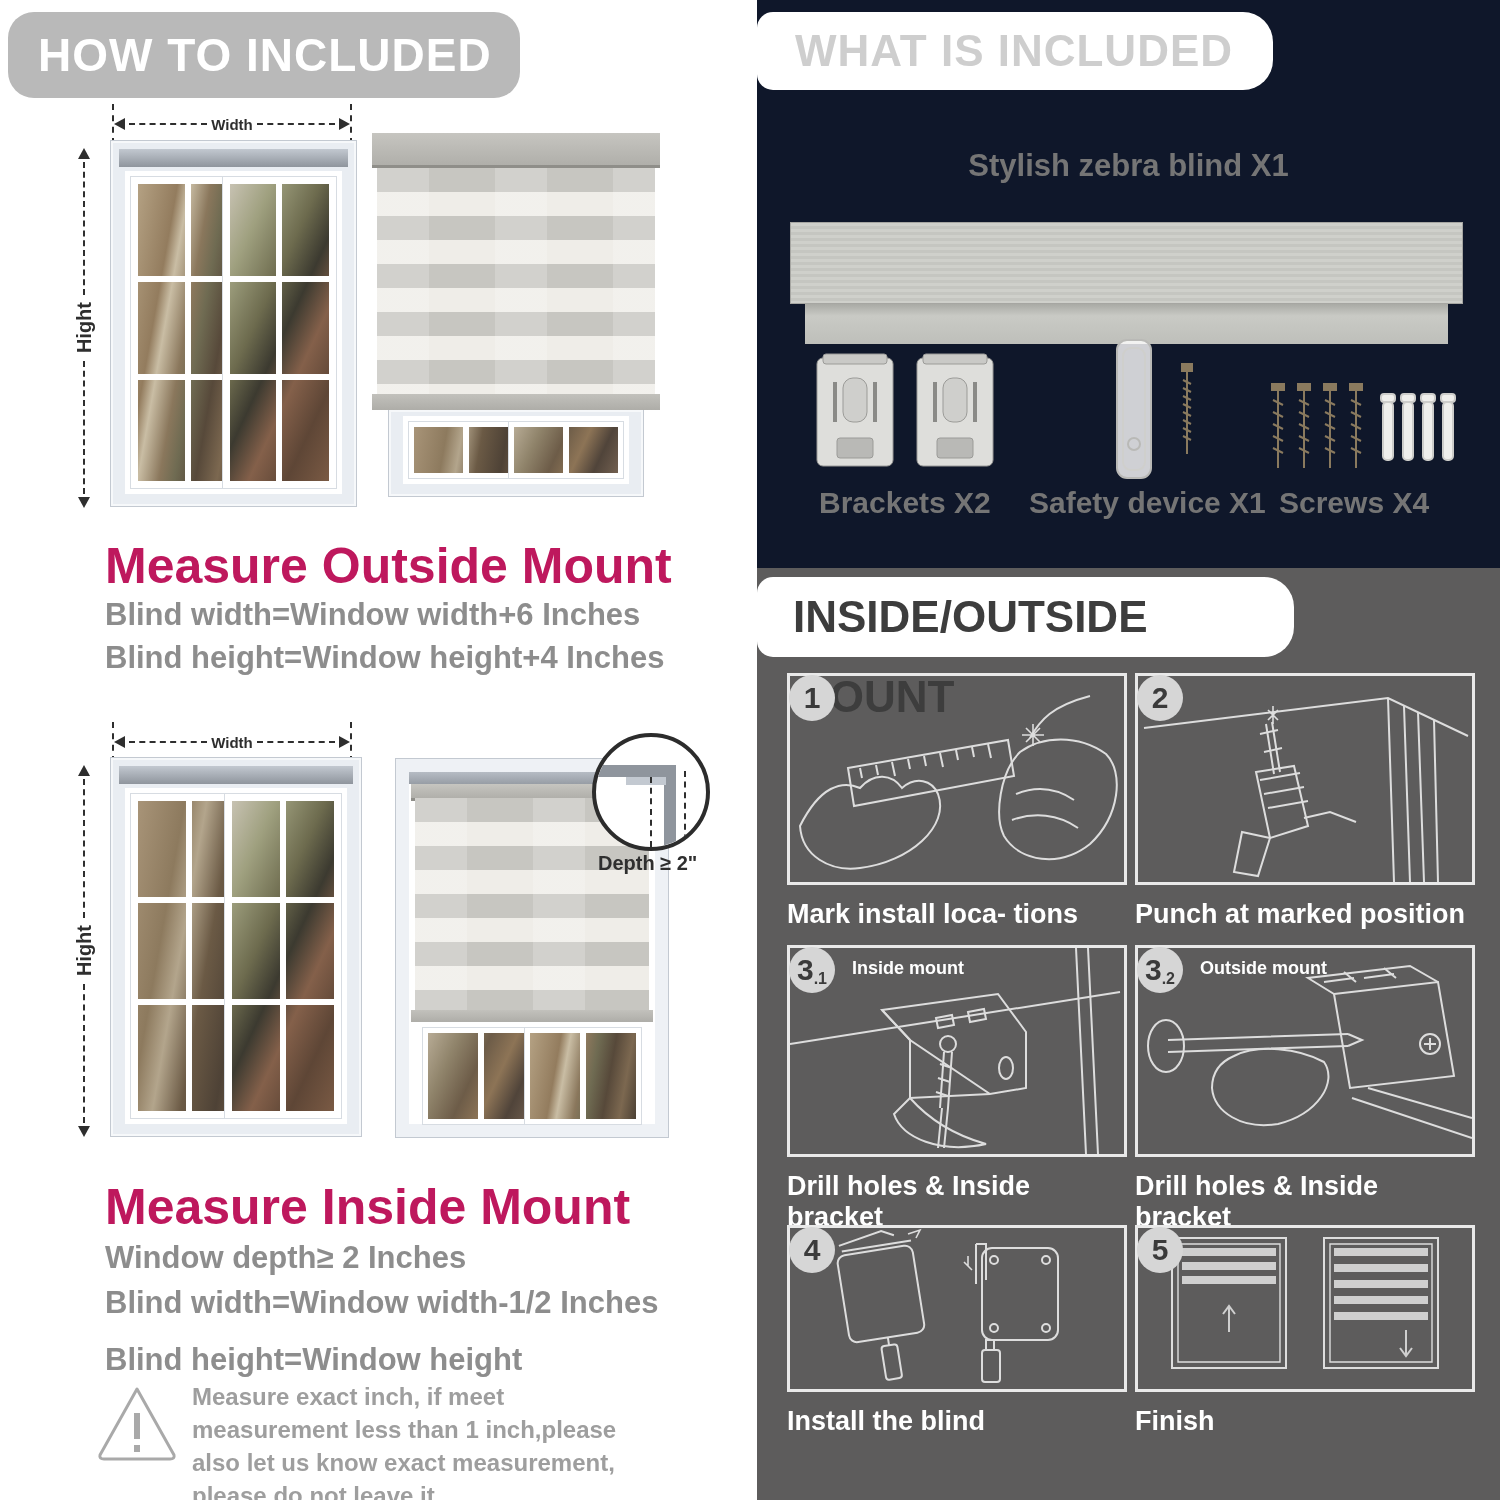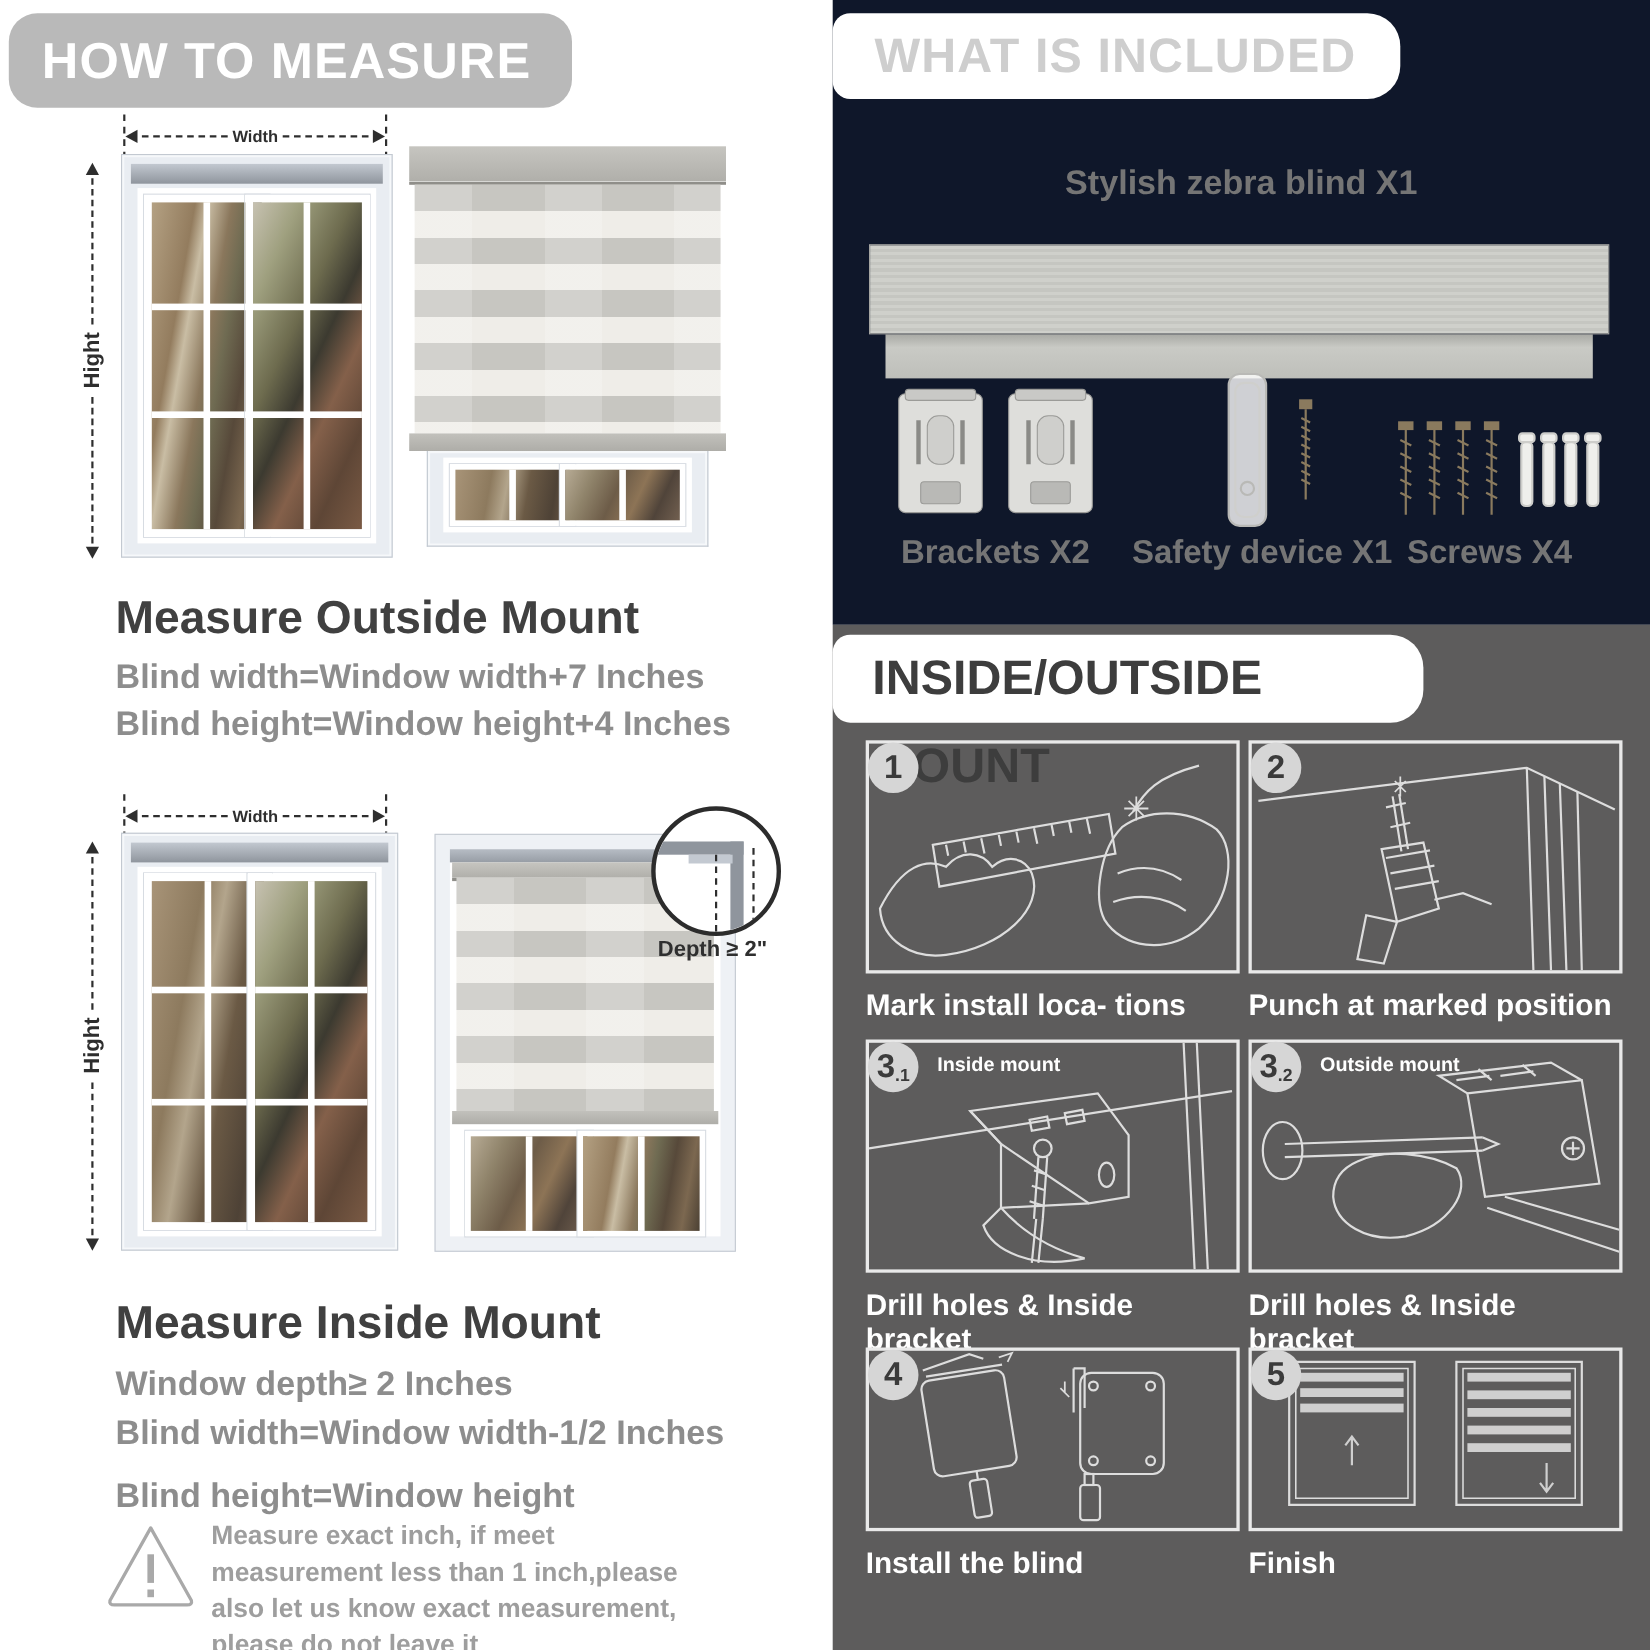--- a/index.html
+++ b/index.html
@@ -46,21 +46,21 @@
   .headrail{background:linear-gradient(180deg,#c6c5c0,#b0afaa);box-shadow:0 3px 0 #8f8e89;}
   .fabric{background-image:
       repeating-linear-gradient(90deg,rgba(255,255,255,.20) 0 52px,rgba(255,255,255,0) 52px 118px),
       repeating-linear-gradient(180deg,#c7c6c1 0 24px,#efede8 24px 48px);}
   .botrail{background:linear-gradient(180deg,#c2c1bc,#aeada8);}
 
   
   .in-frame{background:#eef1f5;border:1px solid #c3c9d1;}
   .in-inner{position:absolute;left:13px;right:13px;top:13px;bottom:13px;background:#ffffff;}
 
-  .sec-title{font-size:42px;font-weight:bold;color:#404040;}
+  .sec-title{font-size:50px;font-weight:bold;color:#be185d;}
   .sec-line{font-size:31px;font-weight:bold;color:#8d8d8d;}
   .warn-text{font-size:24px;font-weight:600;color:#9e9e9e;line-height:1.38;}
 
   .depth-circle{border:4px solid #2c2c2c;border-radius:50%;background:#ffffff;overflow:hidden;z-index:5;}
   .depth-label{font-size:20px;font-weight:bold;color:#2f2f2f;}
 
   
   .right-top{left:757px;top:0;width:743px;height:568px;background:#0f172a;}
   .wii-header{position:absolute;left:0;top:12px;width:516px;height:78px;background:#ffffff;
     border-radius:16px 30px 30px 16px;color:#cecece;font-size:44px;font-weight:bold;
@@ -87,21 +87,21 @@
   .badge .sub{font-size:16px;font-weight:bold;vertical-align:baseline;position:relative;top:4px;}
   .panel-label{position:absolute;left:62px;top:10px;color:#ffffff;font-size:18px;font-weight:bold;z-index:3;}
   .caption{margin-top:14px;color:#ffffff;font-size:27px;font-weight:bold;}
   .lineart{position:absolute;inset:0;width:100%;height:100%;}
 </style>
 </head>
 <body>
 
 <div class="canvas">
 
-  <div class="abs htm-header">HOW TO MEASURE</div>
+  <div class="abs htm-header">HOW TO INCLUDED</div>
 
   <div class="abs" style="left:112px;top:104px;width:240px;height:40px;">
     <div class="v-guide abs" style="left:0;top:0;height:40px;"></div>
     <div class="v-guide abs" style="right:0;top:0;height:40px;"></div>
     <div class="h-arrow abs" style="left:2px;right:2px;top:8px;">
       <span class="tri-l"></span>
       <span class="dash"></span>
       <span>Width</span>
       <span class="dash"></span>
       <span class="tri-r"></span>
@@ -150,21 +150,21 @@
         <div class="casement cr" style="border-width:5px;">
             <div class="glass g4">
               <div class="mv"></div>
             </div>
           </div>
       </div>
     </div>
   </div>
 
   <div class="abs sec-title" style="left:105px;top:537px;">Measure Outside Mount</div>
-  <div class="abs sec-line" style="left:105px;top:597px;">Blind width=Window width+7 Inches</div>
+  <div class="abs sec-line" style="left:105px;top:597px;">Blind width=Window width+6 Inches</div>
   <div class="abs sec-line" style="left:105px;top:640px;">Blind height=Window height+4 Inches</div>
 
   <div class="abs" style="left:112px;top:722px;width:240px;height:40px;">
     <div class="v-guide abs" style="left:0;top:0;height:40px;"></div>
     <div class="v-guide abs" style="right:0;top:0;height:40px;"></div>
     <div class="h-arrow abs" style="left:2px;right:2px;top:8px;">
       <span class="tri-l"></span>
       <span class="dash"></span>
       <span>Width</span>
       <span class="dash"></span>

